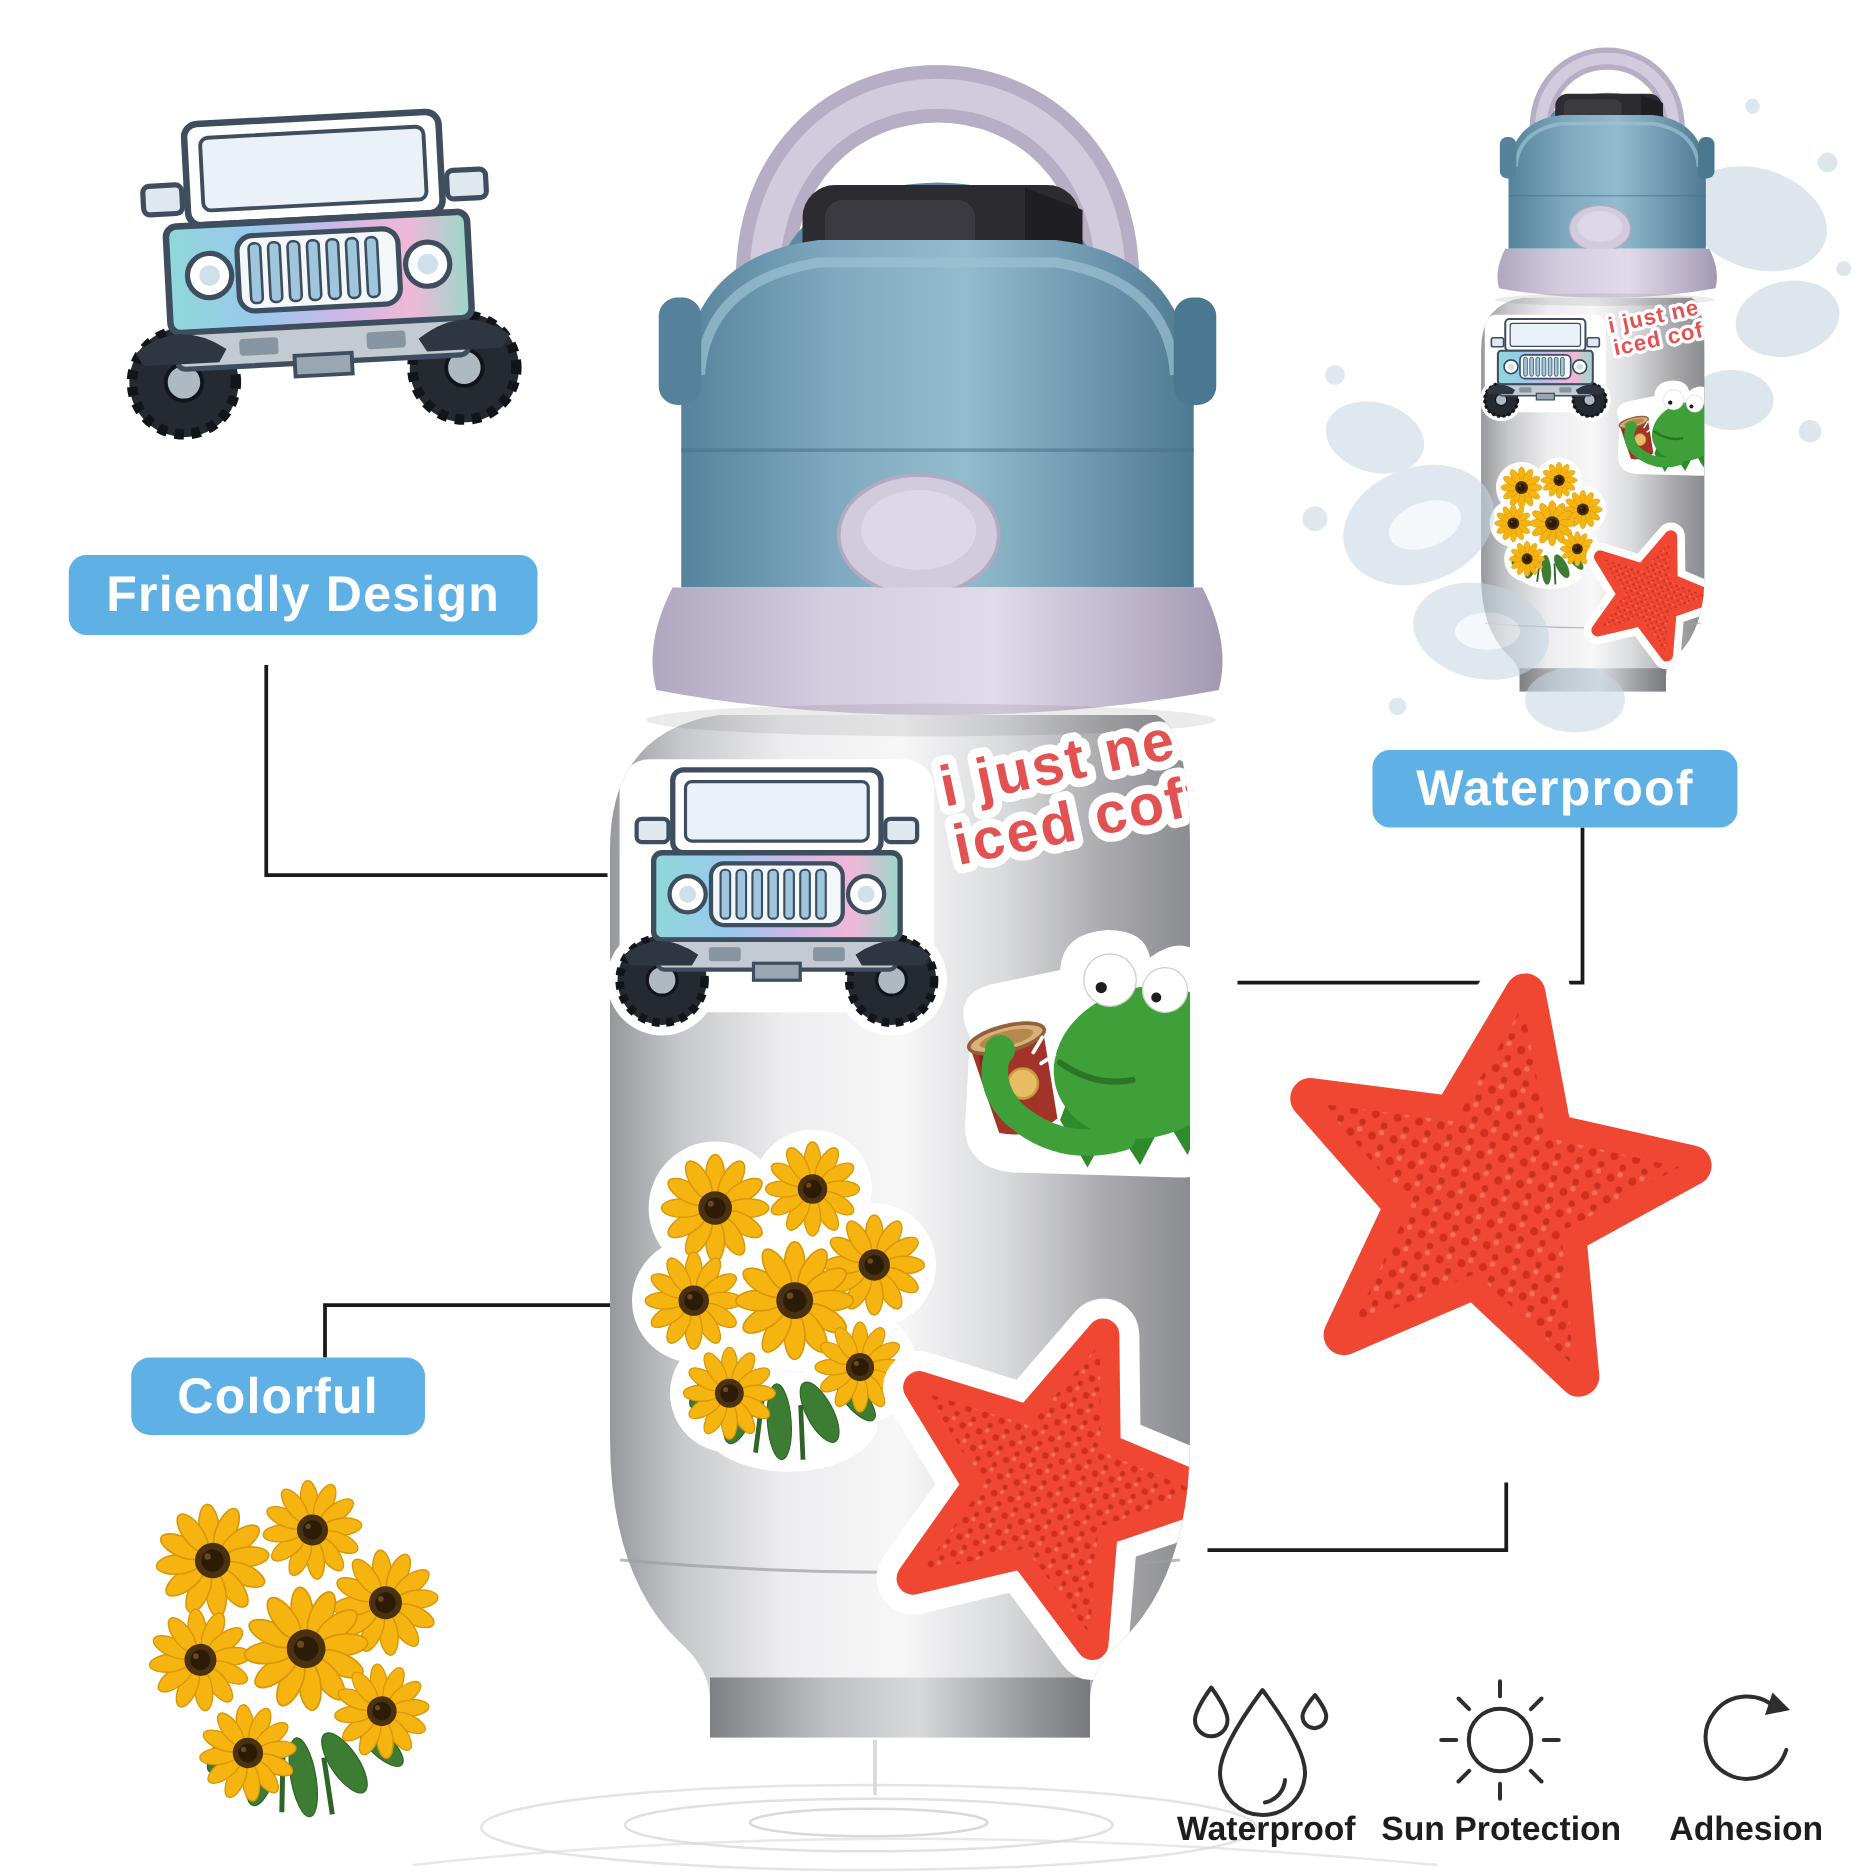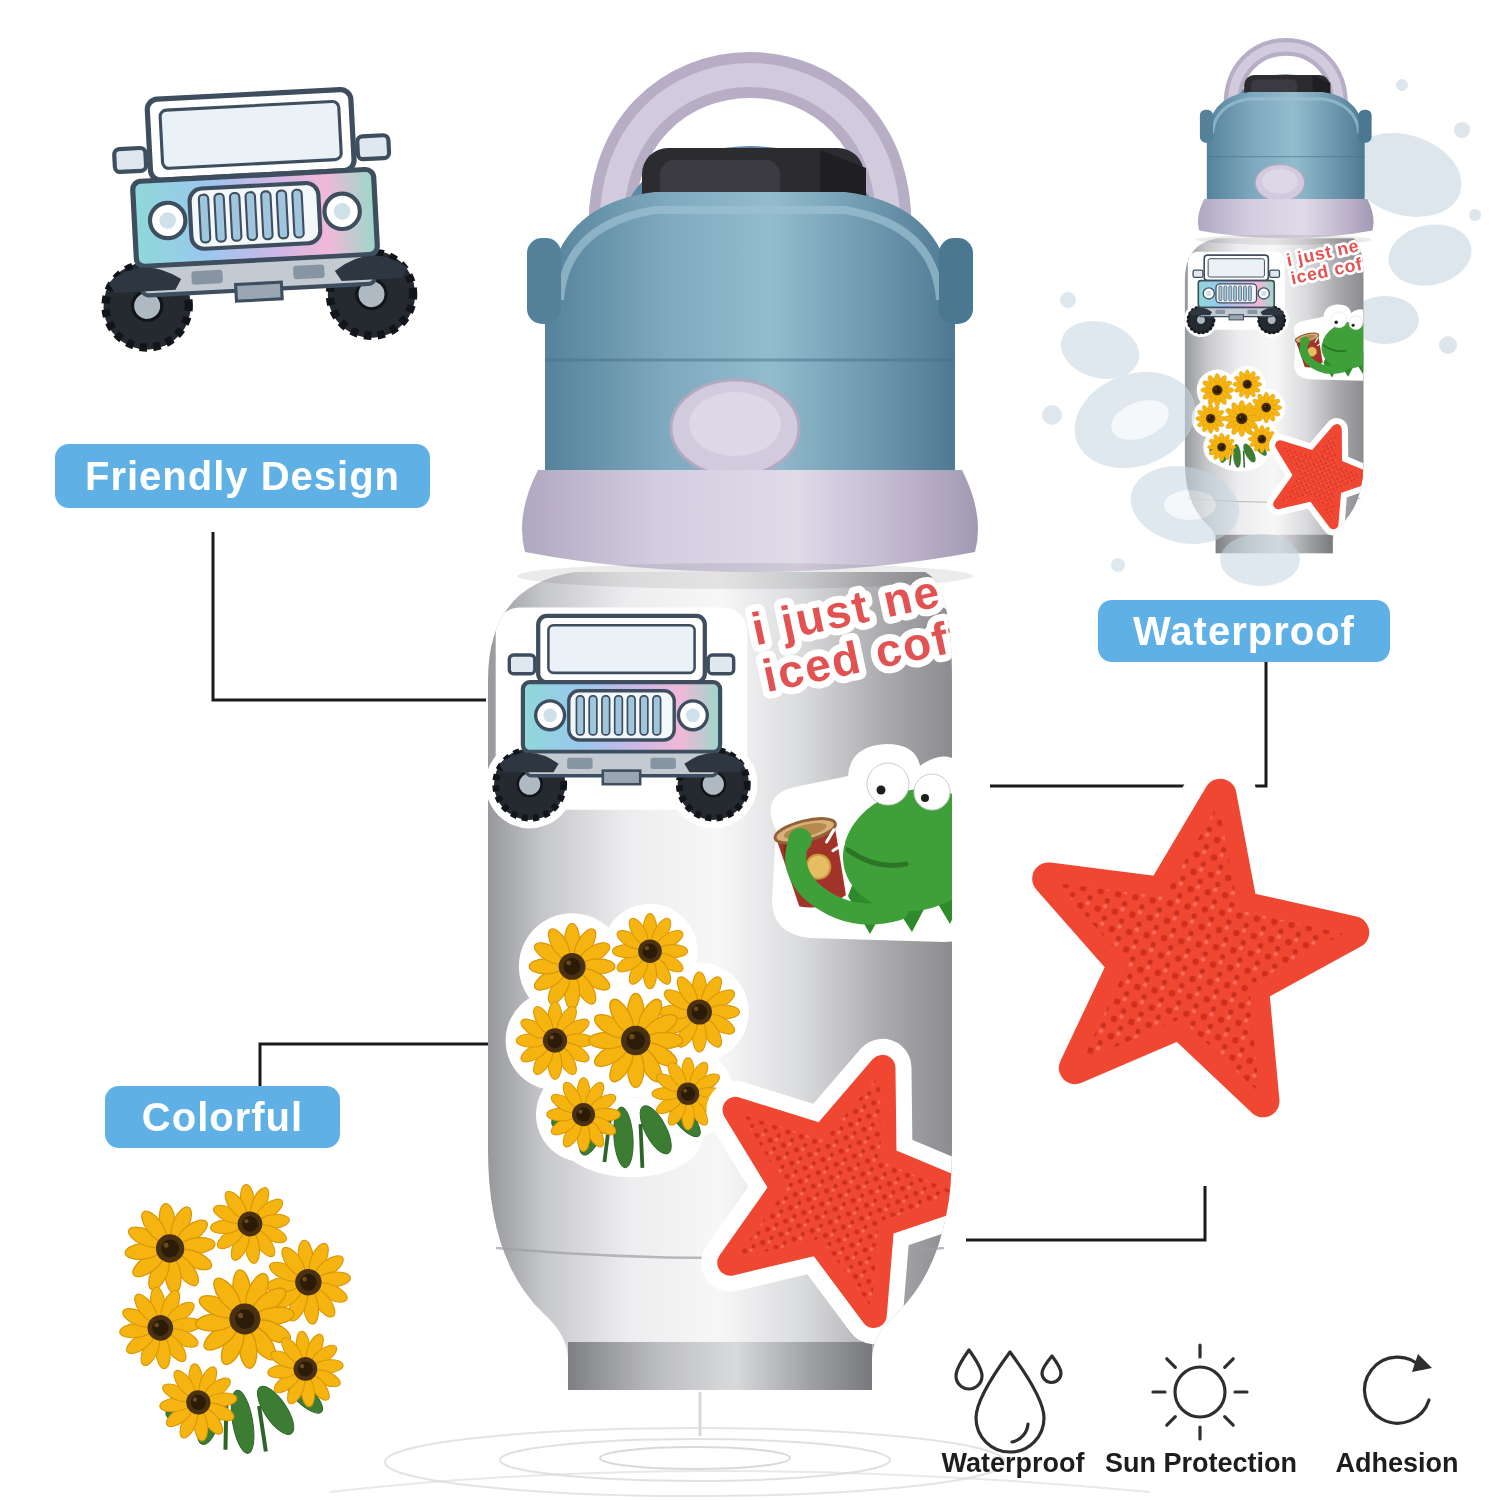--- a/index.html
+++ b/index.html
@@ -5,21 +5,21 @@
   html,body { margin:0; padding:0; background:#fff; }
   .page { position:relative; width:1500px; height:1500px; background:#ffffff; overflow:hidden;
           font-family:"Liberation Sans", sans-serif; }
   svg.scene { position:absolute; left:0; top:0; }
 
   .callout { position:absolute; background:#5fb1e5; color:#fff; border-radius:14px;
              display:flex; align-items:center; justify-content:center;
              font-weight:bold; font-size:40px; letter-spacing:1px; z-index:5; }
   #c-friendly  { left:55px;   top:444px;  width:375px; height:64px; }
   #c-waterproof{ left:1098px; top:600px;  width:292px; height:62px; }
-  #c-colorful  { left:105px;  top:1086px; width:235px; height:62px; }
+  #c-colorful  { left:105px;  top:1086px; width:235px; height:62px;border-radius:15px; }
   #c-adhesion  { left:1028px; top:1124px; width:362px; height:62px; }
 
   .caption { position:absolute; top:1448px; font-size:27px; font-weight:bold; color:#1d1d1d;
              text-align:center; z-index:5; }
   #cap-water { left:928px;  width:170px; }
   #cap-sun   { left:1096px; width:210px; }
   #cap-reuse { left:1312px; width:170px; }
 
   .coffee-txt { font-family:"Liberation Sans", sans-serif; font-weight:bold; font-size:46px;
                 letter-spacing:2px; text-anchor:middle; }

